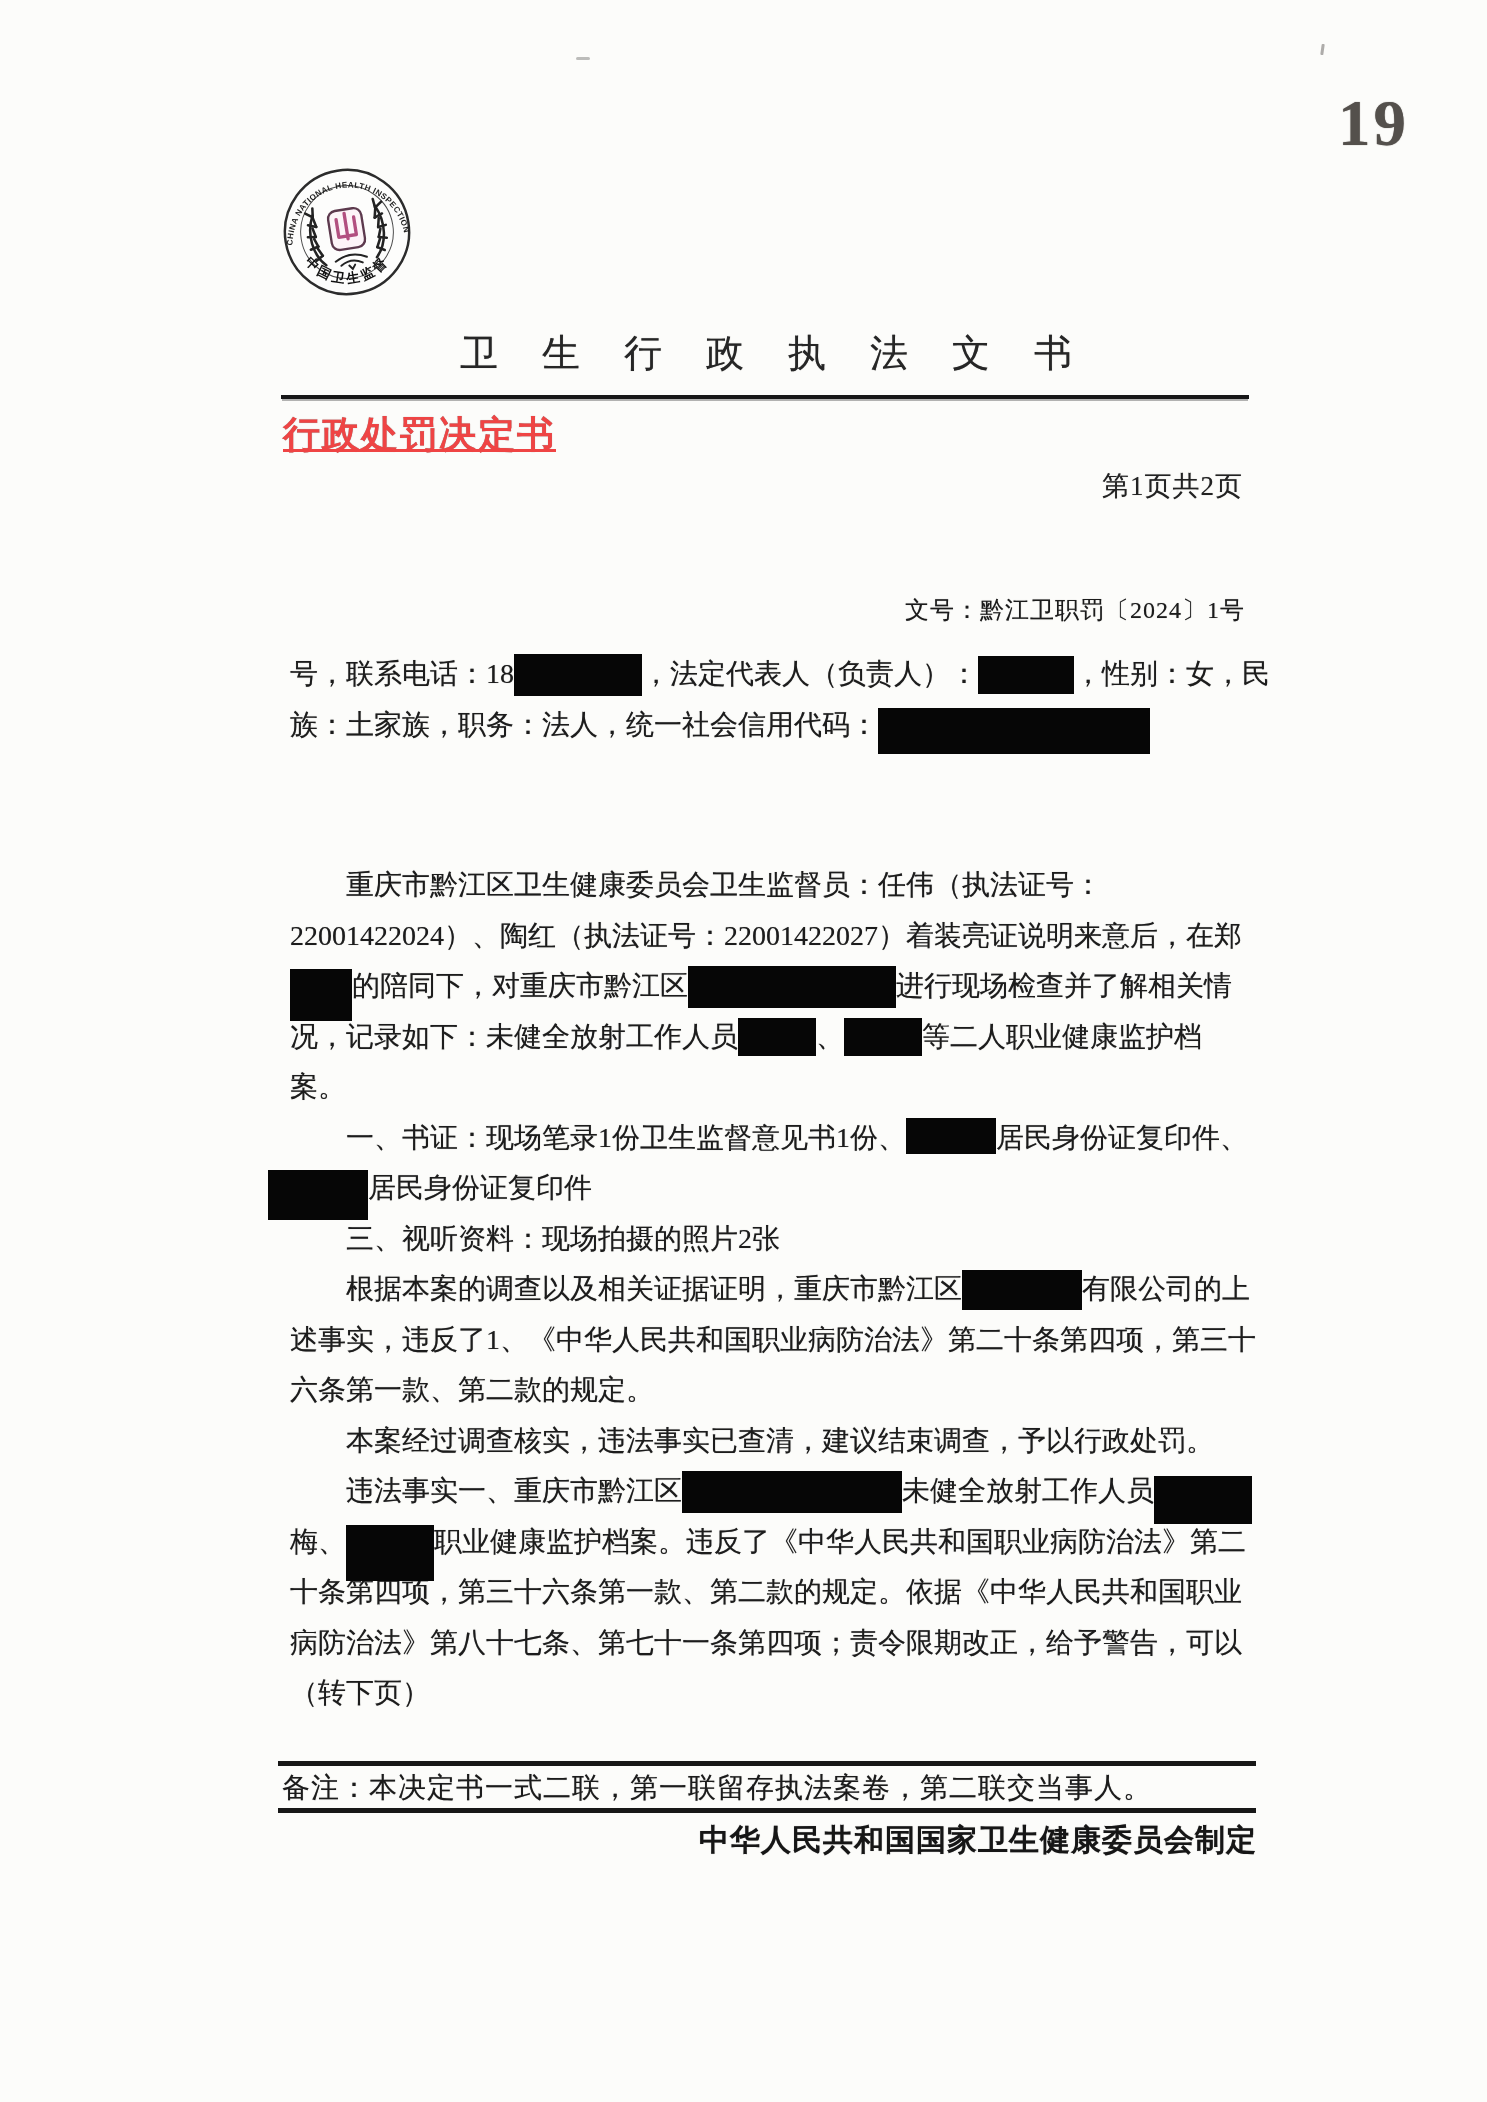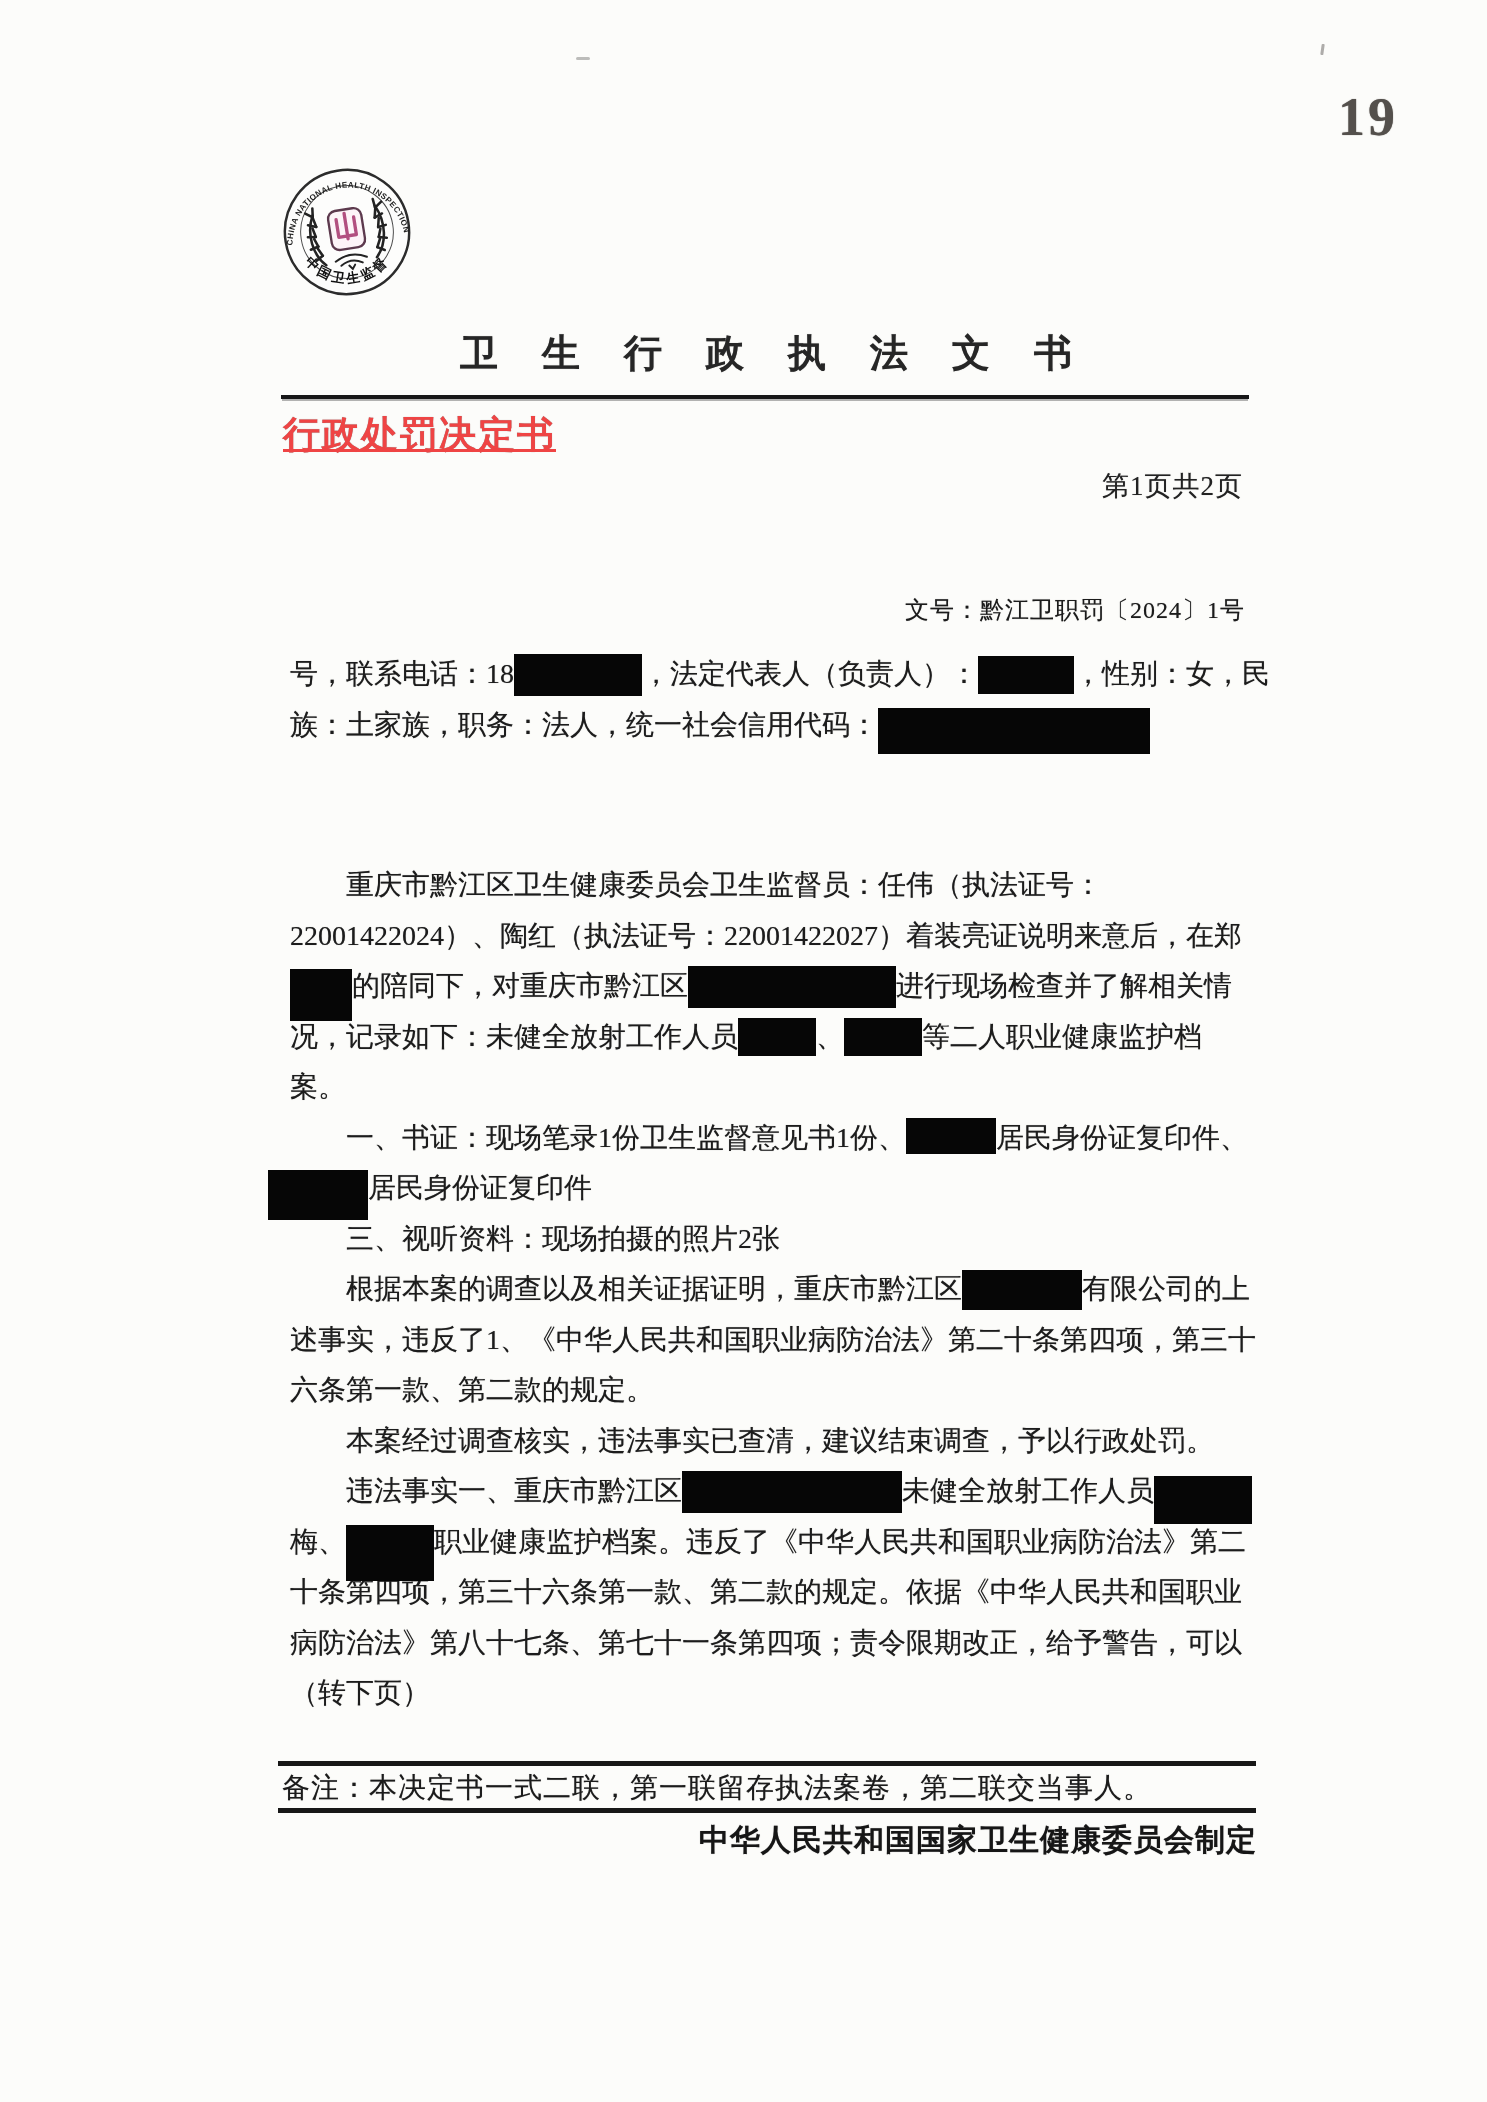--- a/index.html
+++ b/index.html
@@ -13,31 +13,31 @@
     color:#1d1d1d;
   }
   .t{ text-shadow:0 0 0.7px rgba(25,25,25,0.55); }
 
   
   .artifact-dash{position:absolute;left:576px;top:57px;width:14px;height:3px;background:#9a9a98;opacity:.65;border-radius:2px;}
   .artifact-tick{position:absolute;left:1321px;top:44px;width:3px;height:11px;background:#8d8a88;opacity:.7;transform:rotate(8deg);border-radius:1px;}
 
   .page-stamp{
     position:absolute;left:1338px;top:86px;
-    font-size:54px;font-weight:700;letter-spacing:3px;
+    font-size:65px;font-weight:700;letter-spacing:3px;
     color:#54504c;
     font-family:"Liberation Serif", serif;
     text-shadow:0 0 1px rgba(80,75,70,.8);
   }
 
   .logo{position:absolute;left:278px;top:162px;width:138px;height:140px;transform:rotate(-9deg);}
 
   .form-title{
     position:absolute;left:283px;top:328px;width:966px;
-    text-align:center;font-size:38px;font-weight:700;
+    text-align:center;font-size:38px;font-weight:400;
     letter-spacing:44px;text-indent:44px;
     color:#262626;white-space:nowrap;
   }
   .rule{position:absolute;background:#171717;}
   .rule-title{left:281px;top:395px;width:968px;height:4px;box-shadow:0 3px 0 -1px rgba(40,40,40,.35);}
   .doc-title{
     position:absolute;left:283px;top:410px;width:966px;
     font-size:37px;font-weight:700;
     letter-spacing:2px;color:#ef4444;
     font-family:"Liberation Sans", sans-serif;

